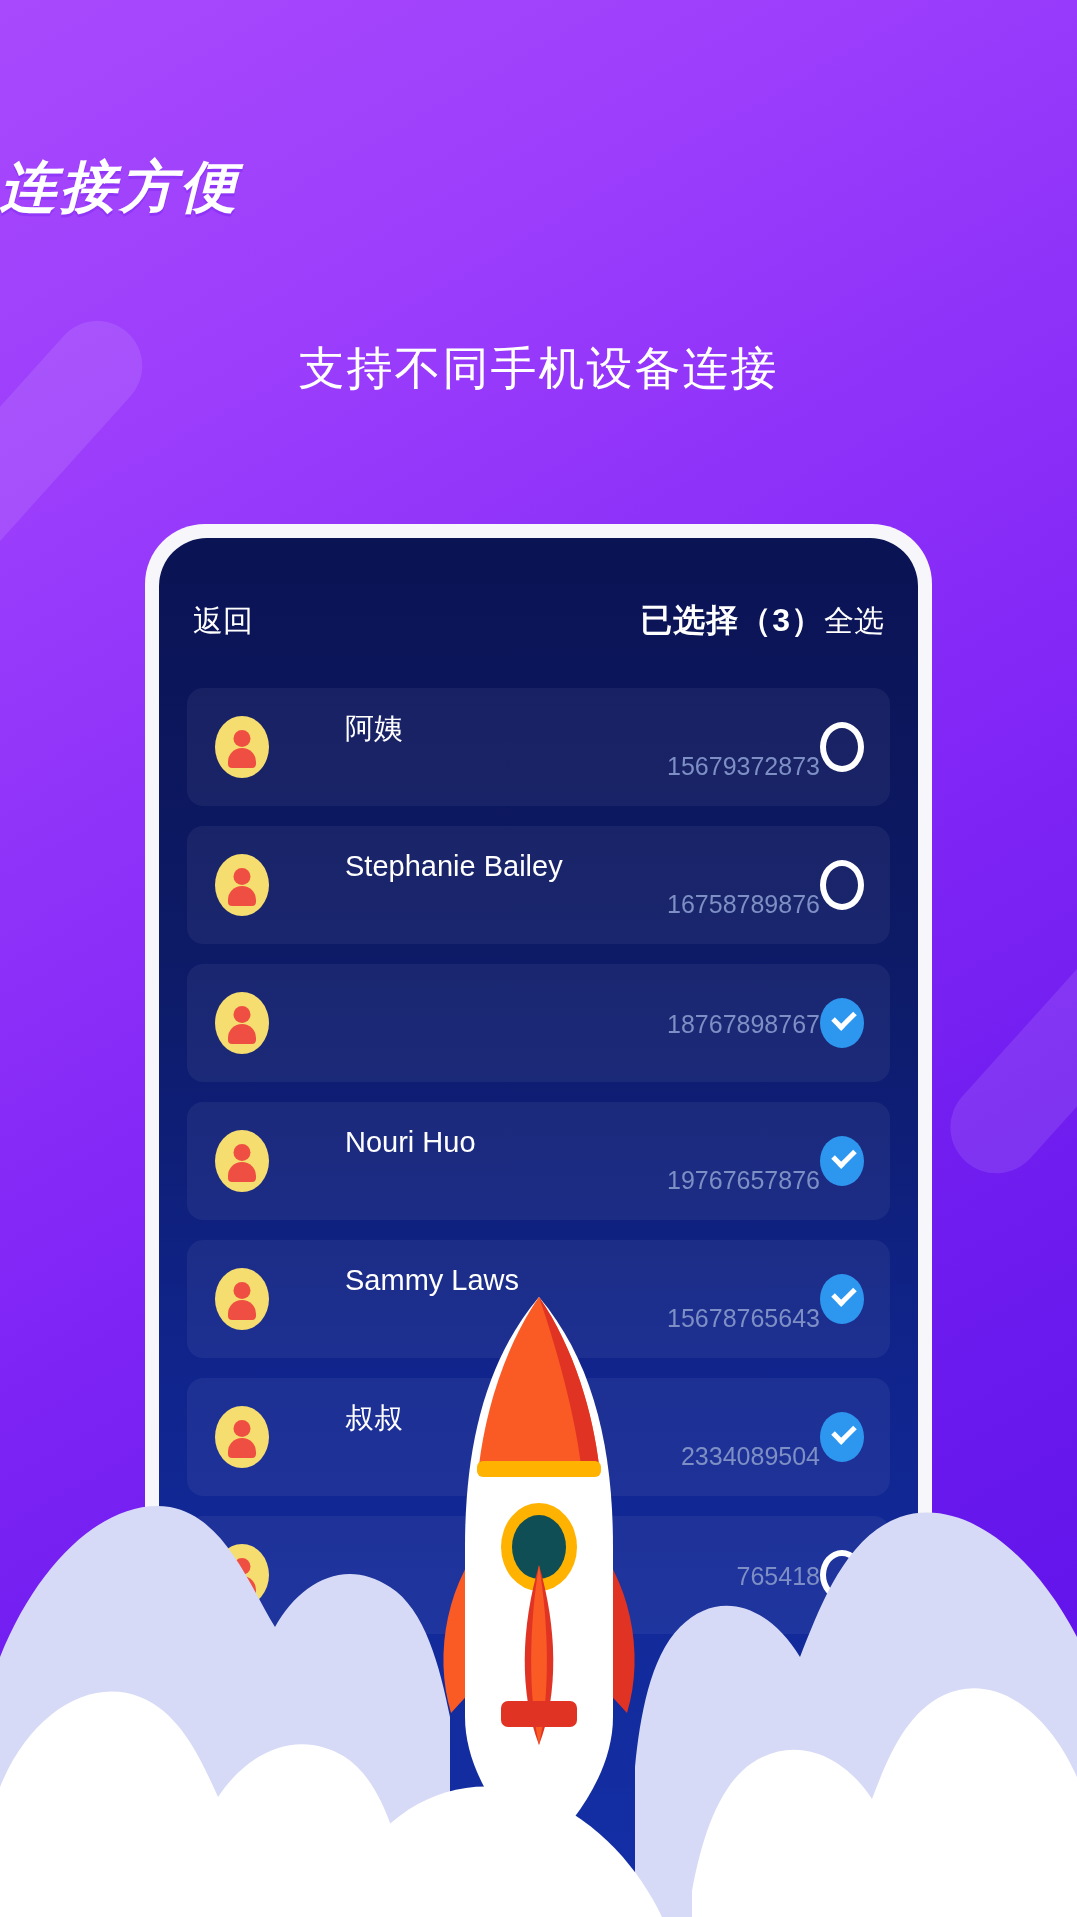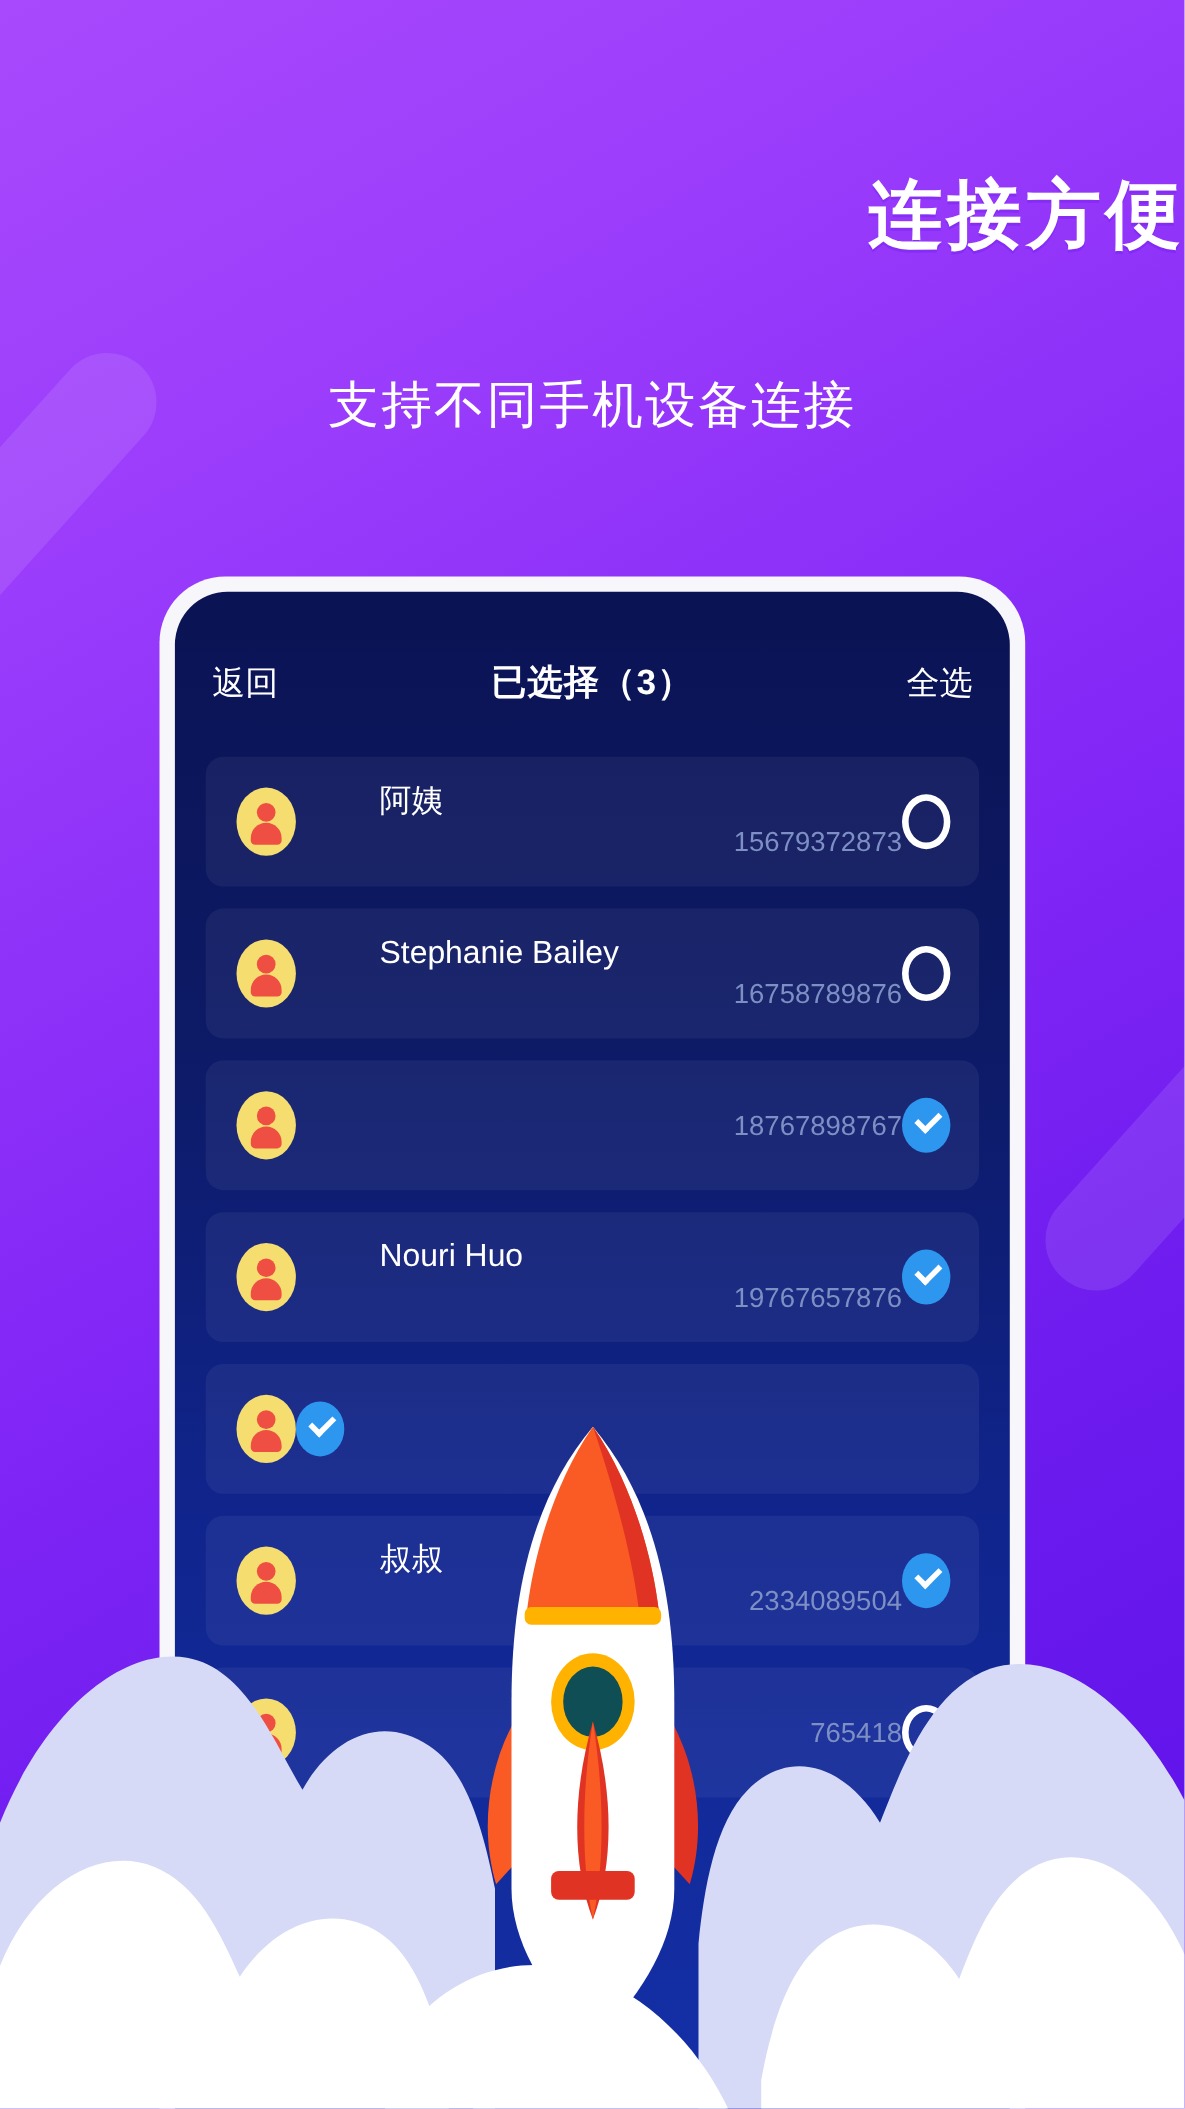--- a/index.html
+++ b/index.html
@@ -29,25 +29,26 @@
   }
   .deco.right{
     width:92px; height:300px;
     left:1020px; top:900px;
     transform:rotate(42deg);
   }
 
   
   .headline{
     position:absolute; top:150px; left:0; width:100%;
-    text-align:right;
+    text-align:left;
     color:#fff;
-    font-size:68px;
+    font-size:56px;
     font-weight:900;
     letter-spacing:4px;
+    font-style:italic;
     text-shadow:0 3px 0 rgba(90,16,231,.25);
     font-family:"DejaVu Sans","Liberation Sans",sans-serif;
   }
   .subhead{
     position:absolute; top:338px; left:0; width:100%;
     text-align:center;
     color:#fff;
     font-size:46px;
     font-weight:400;
     letter-spacing:2px;
@@ -76,21 +77,21 @@
   .app-header{
     position:absolute;
     top:48px; left:0; width:100%;
     height:70px;
     display:flex; align-items:center;
     padding:0 34px;
     color:#fff;
   }
   .app-header .back{ font-size:30px; }
   .app-header .title{
-    flex:1; text-align:center;
+    flex:1; text-align:right;
     font-size:32px; font-weight:600;
     letter-spacing:1px;
   }
   .app-header .selall{ font-size:30px; }
 
   
   .list{
     position:absolute;
     top:150px; left:0; width:100%;
     padding:0 28px;
@@ -240,20 +241,24 @@
           <div class="row">
             <div class="avatar"></div>
             <div class="row-text">
               <div class="row-name">Nouri Huo</div>
               <div class="row-phone">19767657876</div>
             </div>
             <div class="check on"></div>
           </div>
           <div class="row">
             <div class="avatar"></div>
+            <div class="row-text">
+              <div class="row-name">Sammy Laws</div>
+              <div class="row-phone">15678765643</div>
+            </div>
             <div class="check on"></div>
           </div>
           <div class="row">
             <div class="avatar"></div>
             <div class="row-text">
               <div class="row-name">叔叔</div>
               <div class="row-phone">2334089504</div>
             </div>
             <div class="check on"></div>
           </div>

